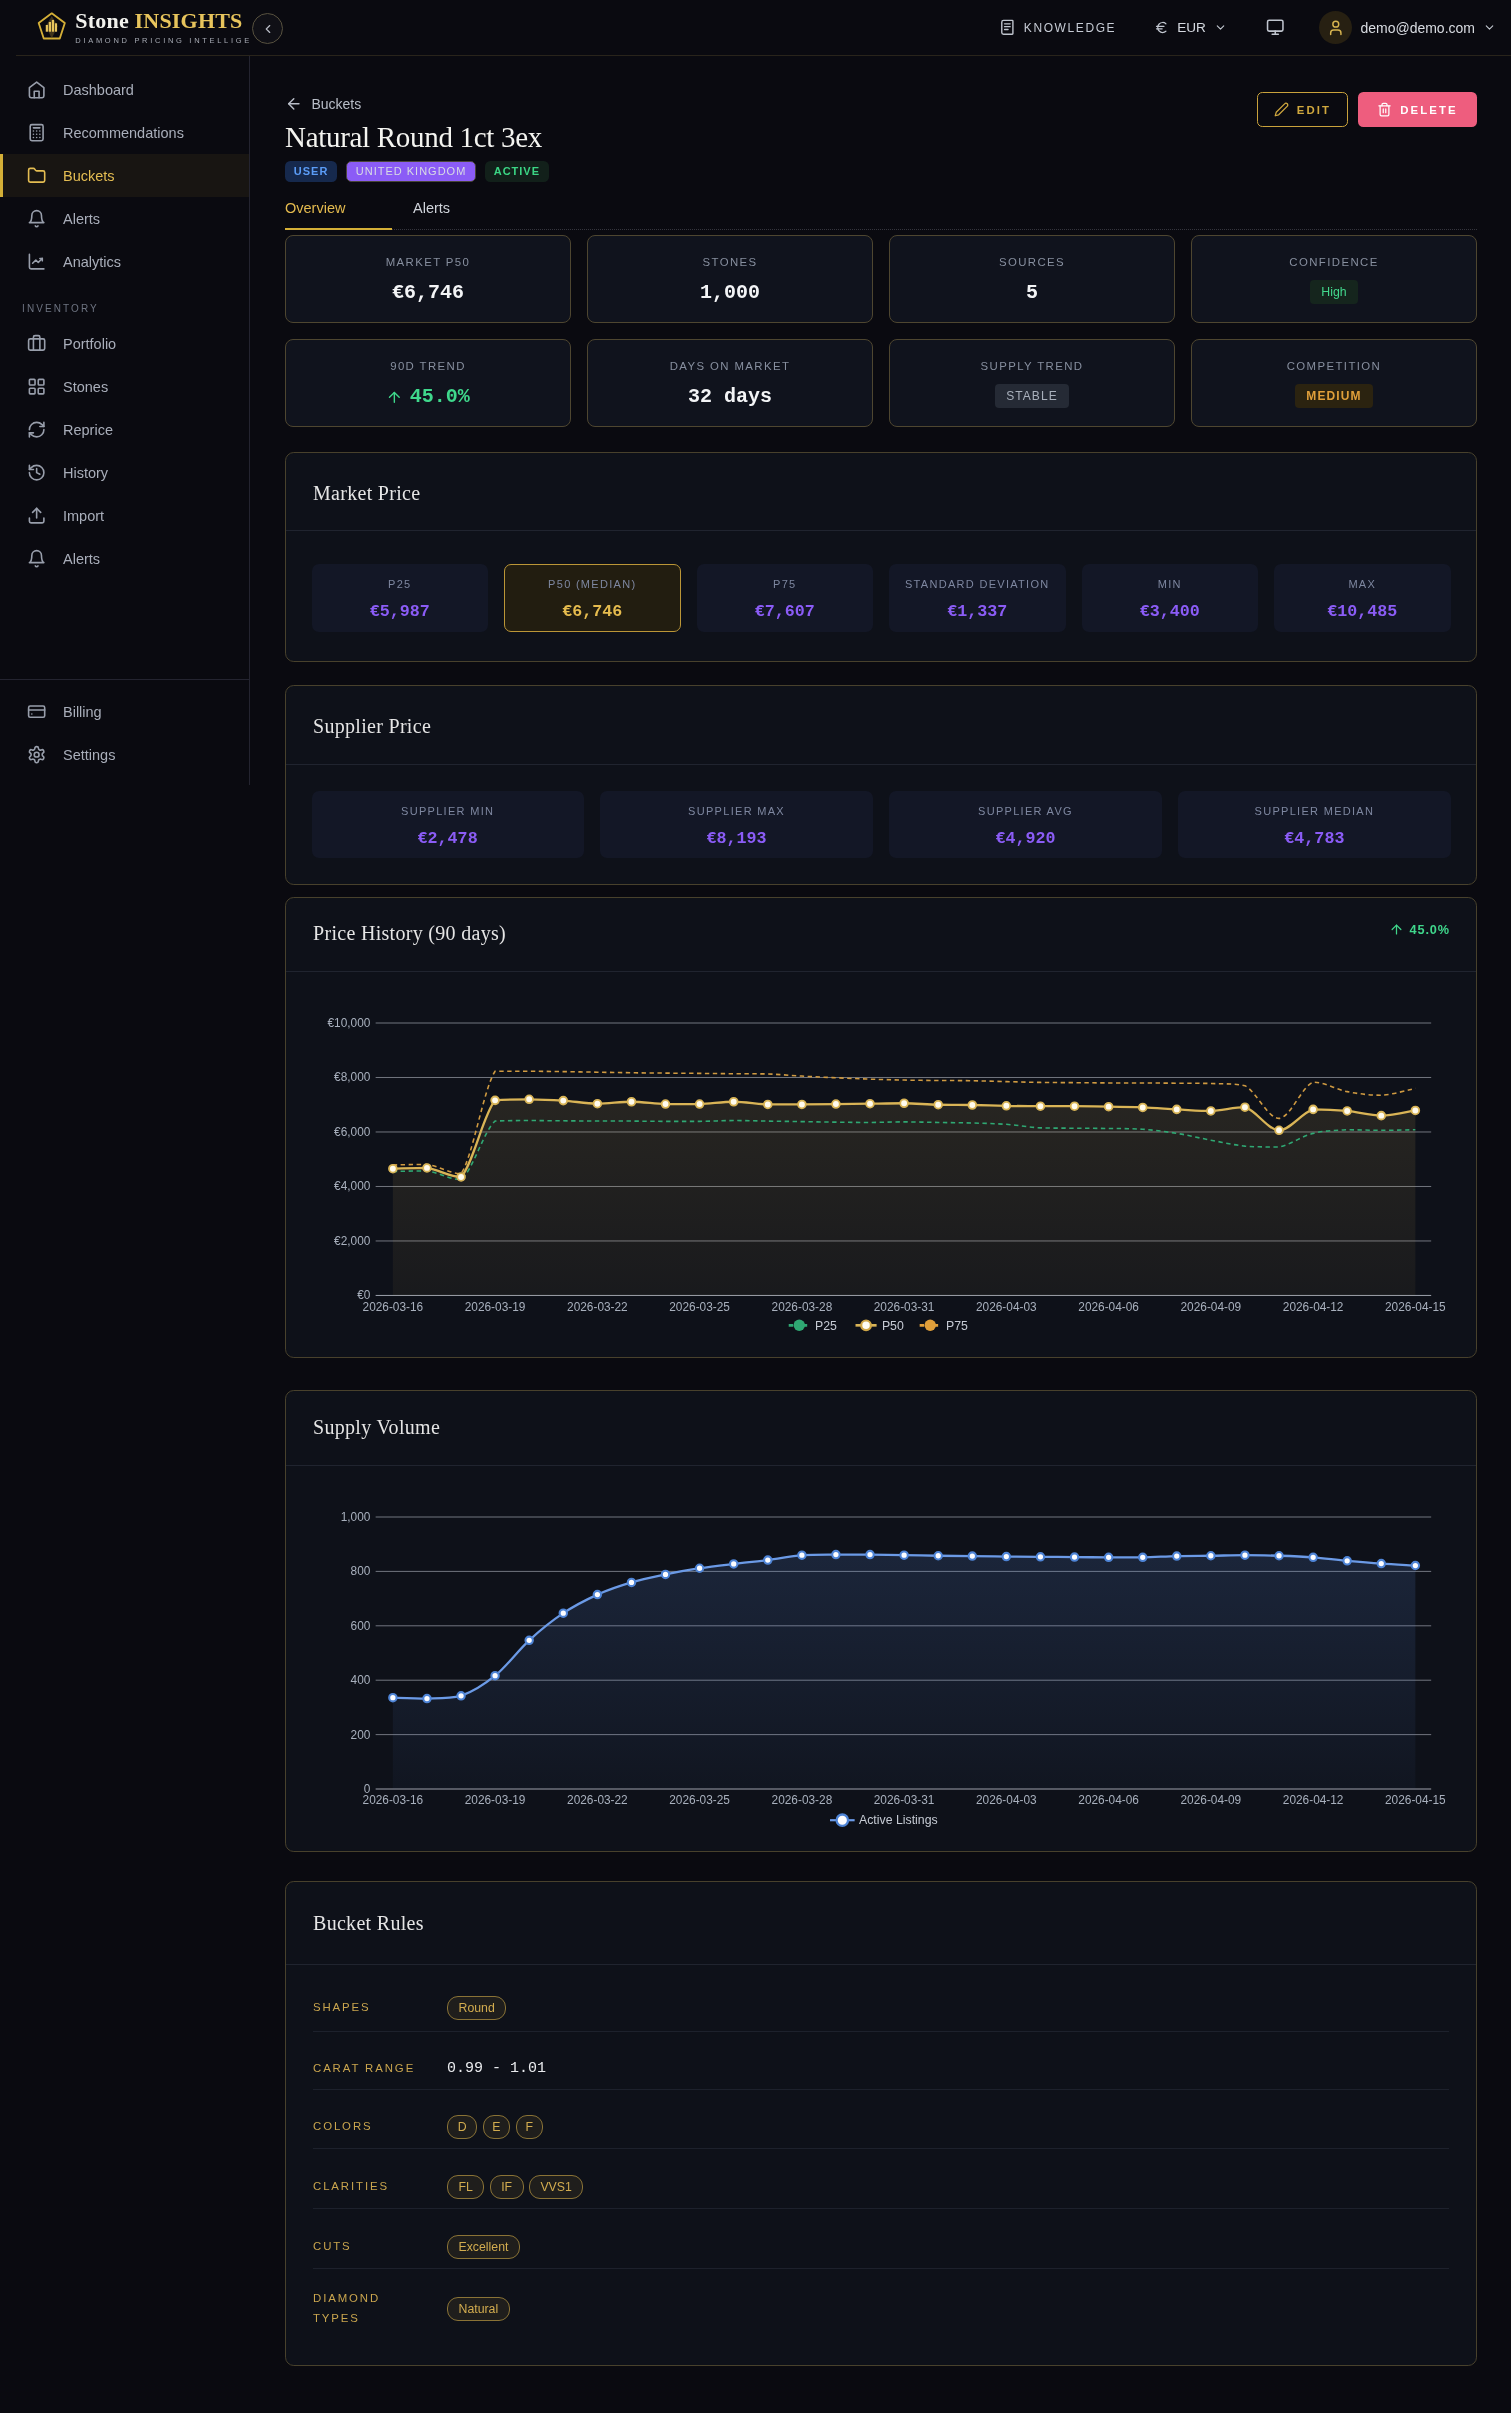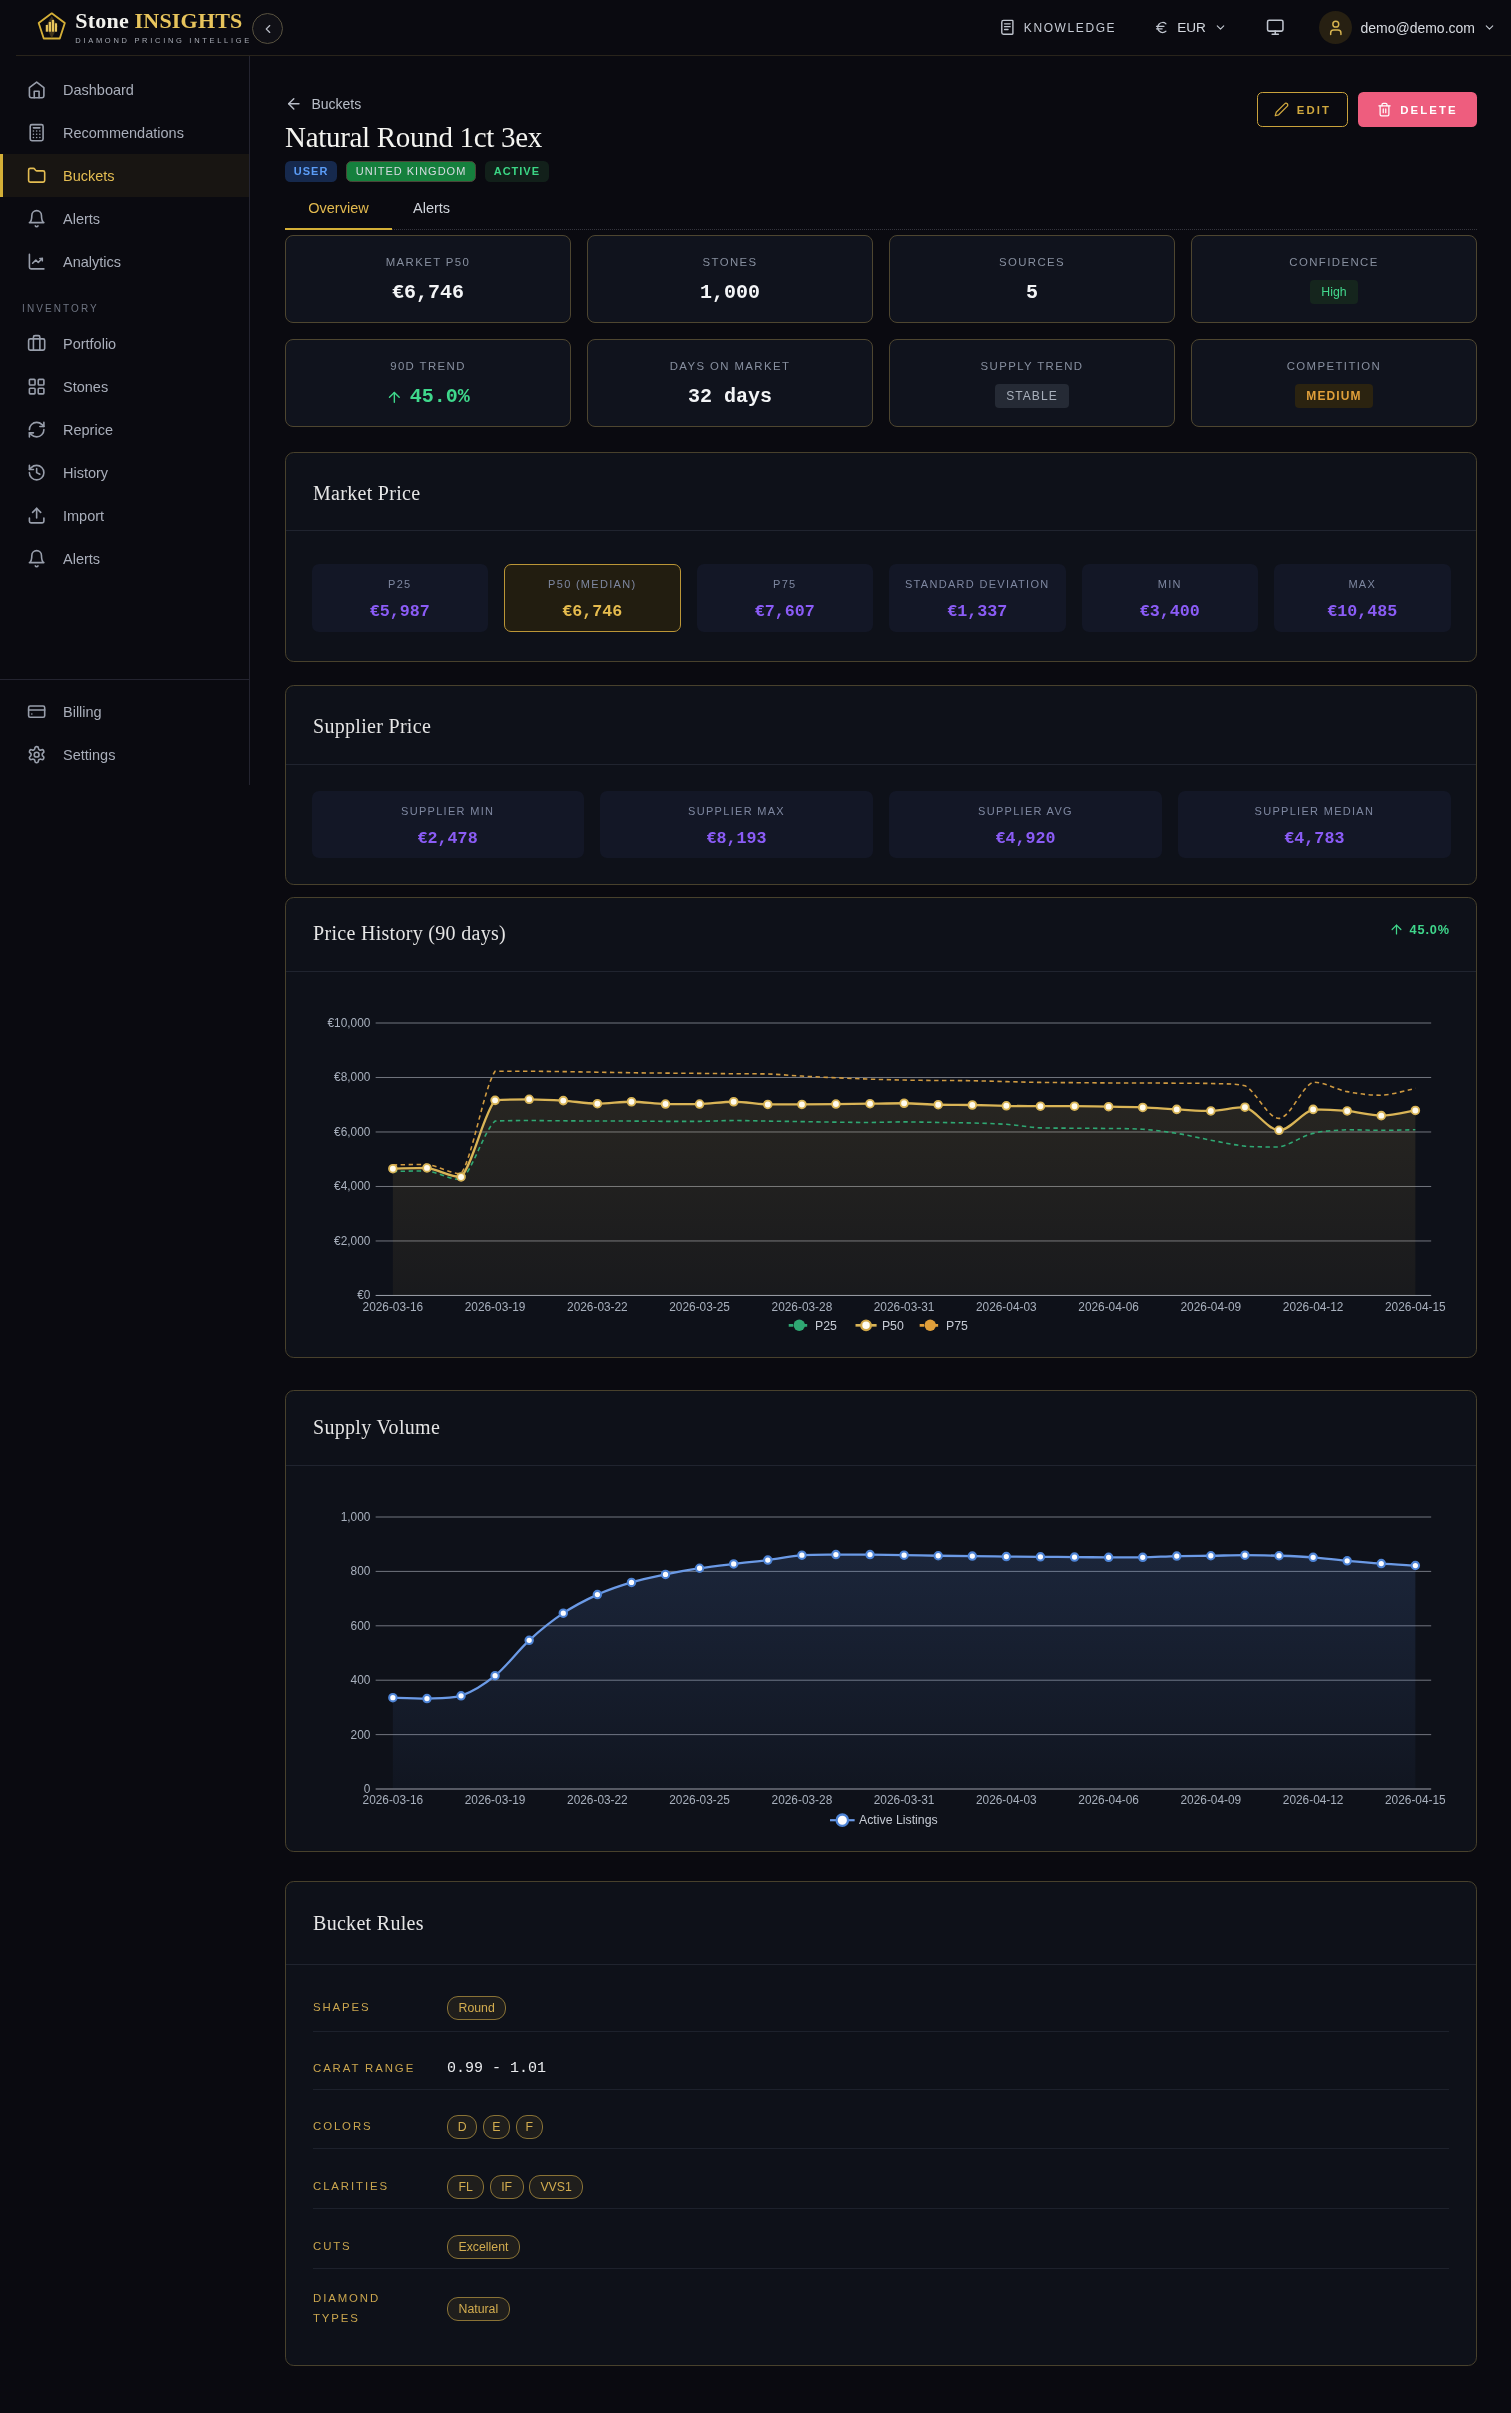--- a/index.html
+++ b/index.html
@@ -36,24 +36,24 @@
 .backrow { position:relative; }
 .back { display:flex; align-items:center; gap:8.8px; color:#b9bec8; font-size:14px; padding-top:39px; }
 .actions { position:absolute; top:36px; right:0; display:flex; gap:9.7px; }
 .btn { height:35px; border-radius:5.3px; display:flex; align-items:center; gap:8px; font-size:11.4px; letter-spacing:2.1px; font-weight:700; }
 .btn-edit { border:0.9px solid #c9a23c; color:#d0a83e; padding:0 16px; }
 .btn-del { background:#ee5d7e; color:#fff; padding:0 19.3px; }
 h1 { font-family:"Liberation Serif",serif; font-weight:400; font-size:29px; line-height:33px; margin-top:8px; color:#f4f4f0; letter-spacing:-0.3px; }
 .badges { display:flex; gap:8.8px; margin-top:7px; }
 .badge { height:21px; border-radius:5.3px; font-size:11px; font-weight:700; letter-spacing:1px; display:flex; align-items:center; padding:0 8.8px; }
 .b-user { background:#16294d; color:#5b9cf6; }
-.b-uk { background:#15803d; border:0.9px solid #4a4538; color:#d8dce3; font-weight:400; }
+.b-uk { background:#8b5cf6; border:0.9px solid #4a4538; color:#d8dce3; font-weight:400; }
 .b-active { background:#12201a; color:#3bd584; }
 .tabs { display:flex; margin-top:9.7px; }
-.tab { font-size:14.5px; color:#cfd3da; padding:8.8px 0 14px; margin-right:21px; text-align:center; }
+.tab { font-size:14.5px; color:#cfd3da; padding:8.8px 0 14px; margin-right:21px; text-align:left; }
 .tab.on { color:#e3ba4e; border-bottom:2.6px solid #d4af37; padding-bottom:11.4px; }
 .tabline { border-bottom:0.9px dotted #35353d; margin-top:-0.9px; }
 
 
 .sgrid { display:grid; grid-template-columns:repeat(4,1fr); gap:16px; margin-top:5.3px; }
 .scard { height:88px; background:#10131d; border:0.9px solid #4e4630; border-radius:8px; text-align:center; padding-top:18.5px; }
 .slabel { font-size:11.4px; letter-spacing:1.4px; color:#878f9f; line-height:15px; }
 .sval { font-family:"Liberation Mono",monospace; font-weight:700; font-size:20px; line-height:26px; margin-top:10.5px; color:#f3f4f6; }
 .sval.green { color:#3fd88c; display:flex; align-items:center; justify-content:center; gap:7px; }
 .pill { display:inline-block; margin-top:9.7px; height:24px; line-height:24px; border-radius:4px; padding:0 11.4px; font-size:12.3px; }

